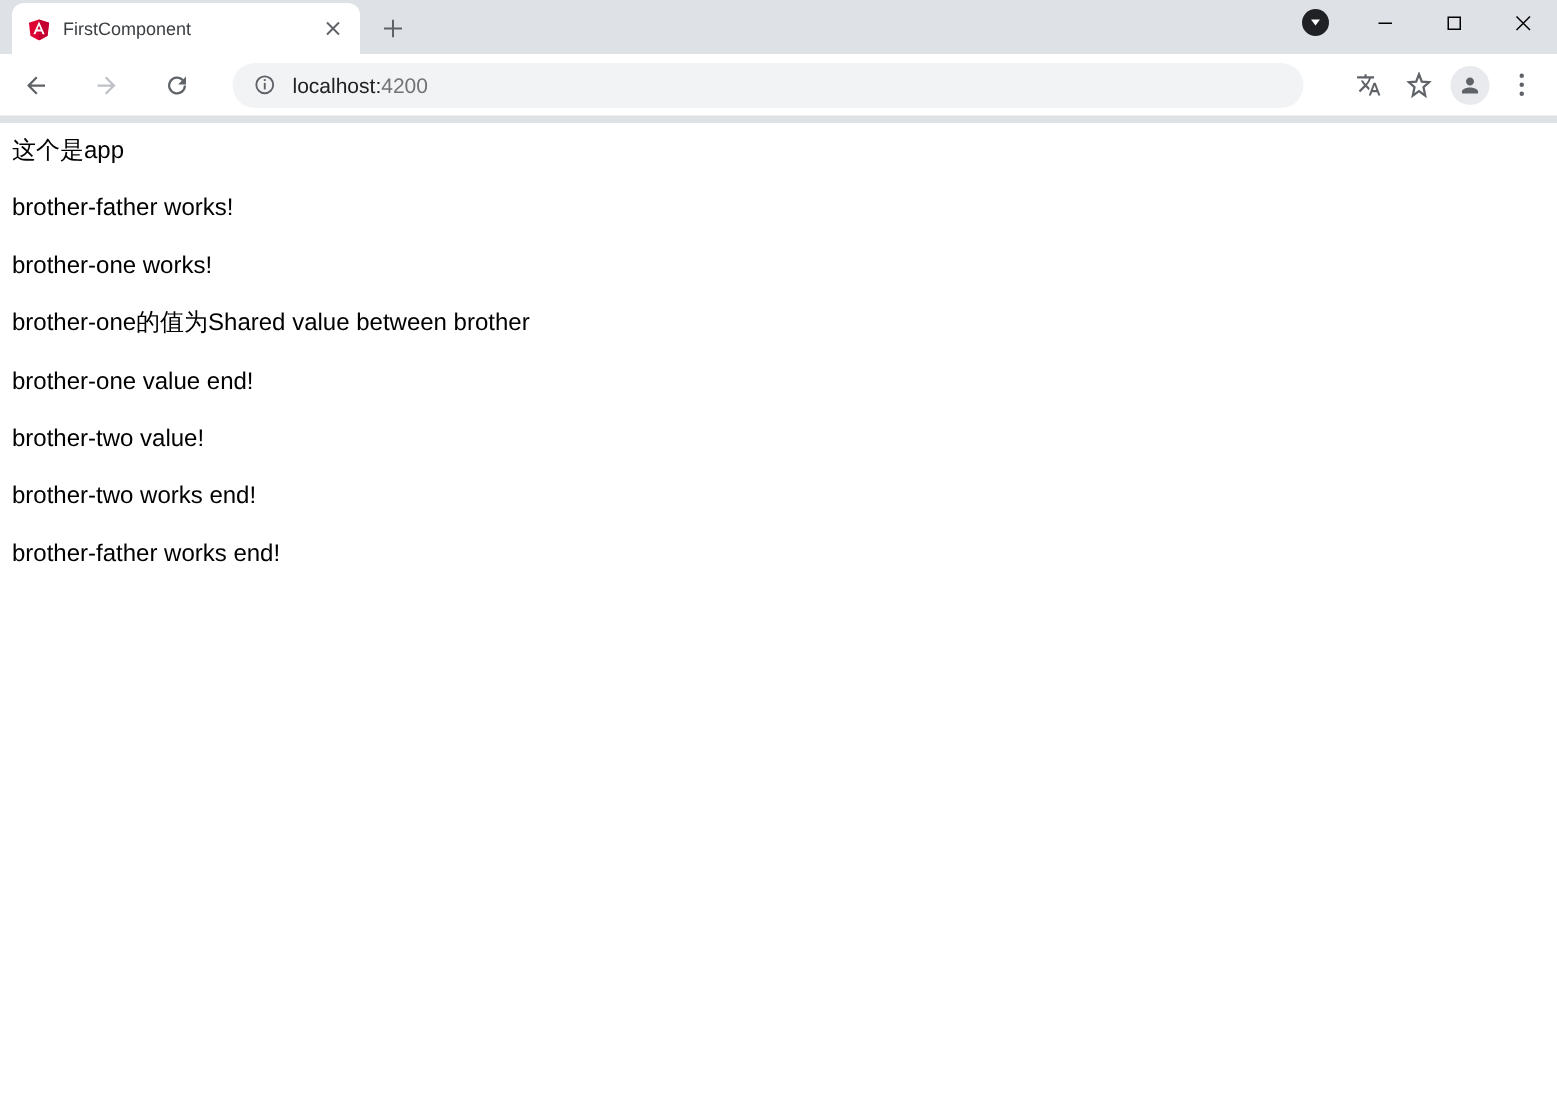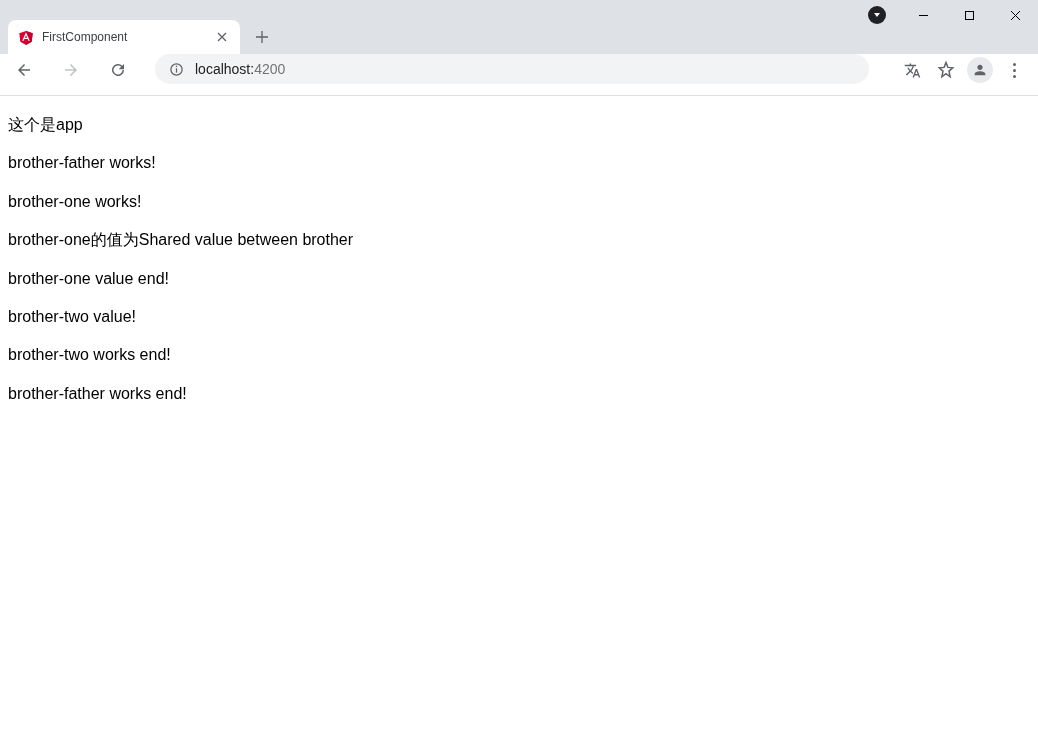--- a/index.html
+++ b/index.html
@@ -9,21 +9,21 @@
       height: 730px;
       background: #fff;
       overflow: hidden;
     }
     .browser-chrome {
       background: #dee1e6;
       height: 82px;
       position: relative;
     }
     .tab-bar {
-      height: 54px;
+      height: 36px;
       display: flex;
       align-items: flex-end;
       padding-left: 8px;
     }
     .tab {
       background: #fff;
       height: 34px;
       width: 232px;
       border-radius: 8px 8px 0 0;
       display: flex;
@@ -77,21 +77,21 @@
       height: 30px;
       display: flex;
       align-items: center;
       justify-content: center;
       color: #000;
     }
     .toolbar {
       background: #fff;
       height: 42px;
       display: flex;
-      align-items: flex-start;
+      align-items: center;
       padding: 0 8px;
       gap: 15px;
       border-bottom: 1px solid #e0e0e0;
     }
     .nav-btn {
       width: 32px;
       height: 32px;
       display: flex;
       align-items: center;
       justify-content: center;
@@ -150,21 +150,21 @@
     .page {
       padding: 8px 8px;
       background:#fff;
       font-size: 16px;
       color:#000;
     }
     .page p {
       margin: 16px 0;
       line-height: 1.4;
     }
-    .page p:first-child { margin-top: 24px; }
+    .page p:first-child { margin-top: 0; }
   </style>
 </head>
 <body>
 
 <div class="browser-chrome">
   <div class="tab-bar">
     <div class="tab">
       <span class="tab-favicon">
         <svg width="16" height="16" viewBox="0 0 250 250">
           <polygon fill="#DD0031" points="125,30 20,65 36,200 125,250 214,200 230,65"></polygon>

